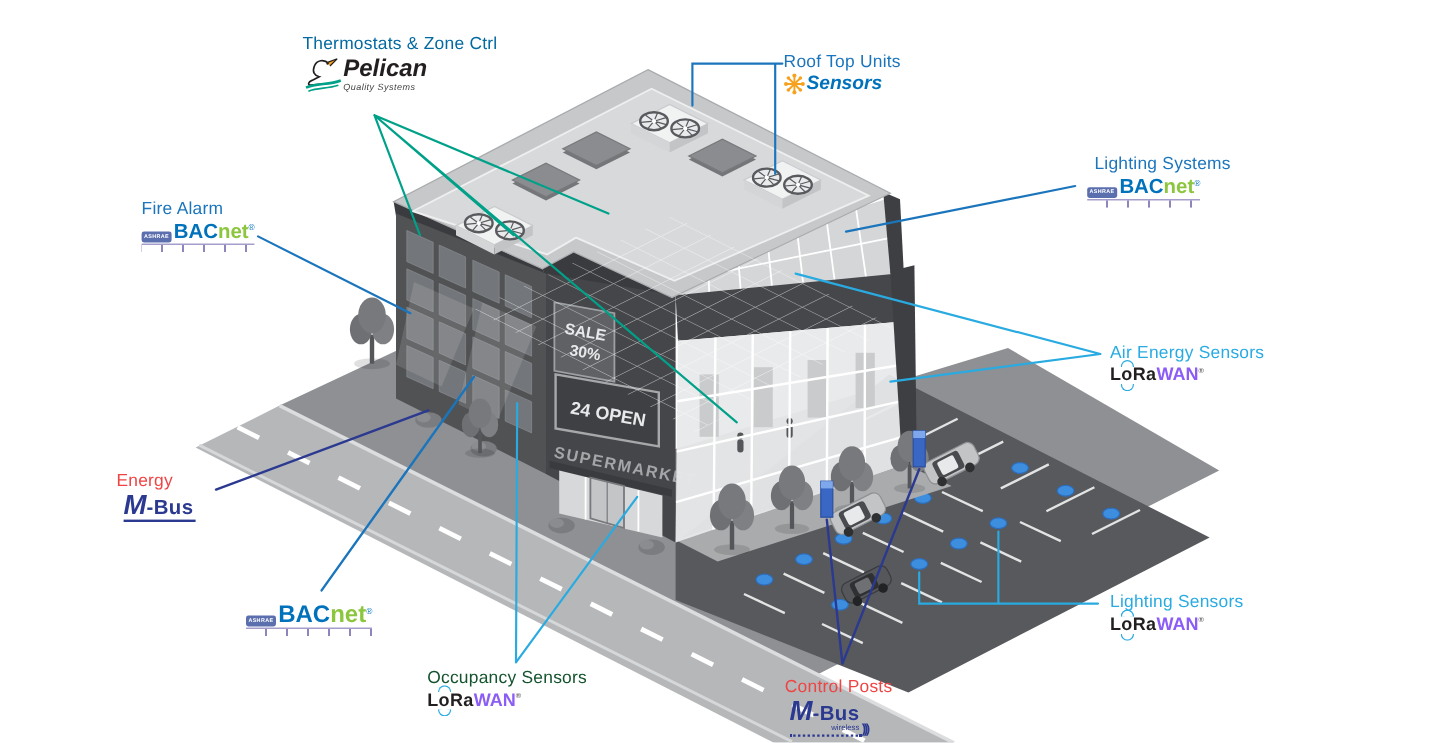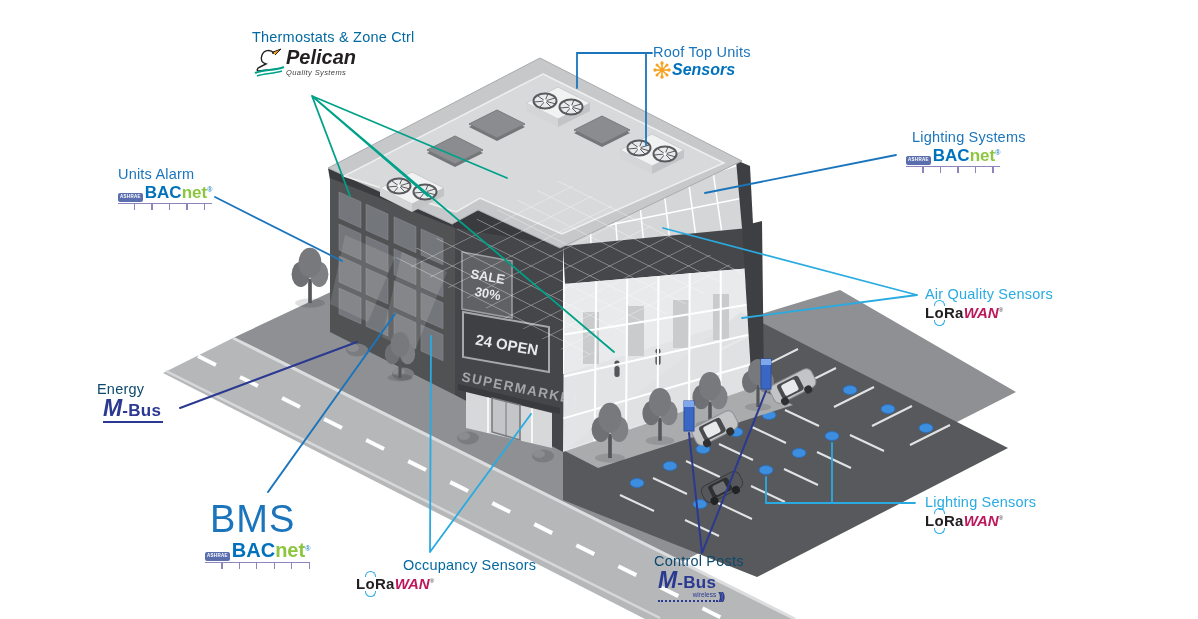--- a/index.html
+++ b/index.html
@@ -4,36 +4,36 @@
 <style>
   html,body{margin:0;padding:0;background:#fff;}
   .stage{position:relative;width:1198px;height:619px;background:#fff;overflow:hidden;
          font-family:"Liberation Sans","DejaVu Sans",sans-serif;}
   .scene{position:absolute;left:0;top:0;}
   .ann{position:absolute;white-space:nowrap;}
   .t{font-size:14.5px;font-weight:400;letter-spacing:.2px;}
   .teal{color:#0369a1;}
   .blue{color:#1B75BC;}
   .cyan{color:#29ABE2;}
-  .navy{color:#0c4a6e;}
-  .gray{color:#0369a1;margin-left:47px;}
+  .navy{color:#ef4444;margin-top:12px;}
+  .gray{color:#14532d;}
   
   .bacnet{display:inline-block;line-height:1;margin-top:2px;}
   .ashrae{display:inline-block;background:#5B6FAE;color:#fff;font-size:4.5px;font-weight:bold;
           border-radius:2px;padding:2px 2px;margin-right:2px;letter-spacing:.3px;}
   .bac{color:#0072BC;font-weight:700;font-size:17px;}
   .net{color:#8CC63E;font-weight:800;font-size:17px;}
   .bacnet.big .bac,.bacnet.big .net{font-size:20px;}
   .reg{font-size:7px;vertical-align:super;color:#0072BC;}
   .busline{height:6px;margin-top:1px;border-top:1.6px solid #8F85BD;
            background:repeating-linear-gradient(90deg,transparent 0 16px,#8F85BD 16px 17.5px);}
   
   .lorawan{display:inline-block;position:relative;line-height:1;margin-top:3px;}
   .lw1{color:#231F20;font-weight:800;font-size:15px;letter-spacing:.3px;margin-top:33px;}
-  .lw2{color:#be185d;font-weight:800;font-style:italic;font-size:15px;}
+  .lw2{color:#8b5cf6;font-weight:800;font-size:15px;}
   .lwreg{font-size:6px;vertical-align:super;color:#414042;}
   .arcT,.arcB{position:absolute;width:9px;height:5px;left:9px;}
   .arcT{top:-5px;border:1.7px solid #29ABE2;border-bottom:none;border-radius:9px 9px 0 0;}
   .arcB{bottom:-5px;border:1.7px solid #29ABE2;border-top:none;border-radius:0 0 9px 9px;}
   
   .mbus{display:inline-block;color:#2B3990;line-height:1;border-bottom:2.4px solid #2B3990;padding:0 2px 1px 0;}
   .mbus .m{font-size:23px;font-weight:900;font-style:italic;}
   .mbus .rest{font-size:17px;font-weight:700;letter-spacing:.3px;}
   .mbus.wifi{border-bottom:2.4px dotted #2B3990;}
   .waves{color:#2B3990;font-size:11px;font-weight:bold;letter-spacing:-2px;vertical-align:-6px;}
@@ -313,53 +313,52 @@
         <circle cx="14" cy="4" r="1.5"></circle>
             <circle cx="4" cy="14" r="1.5"></circle>
             <circle cx="9" cy="9" r="2"></circle>
       </g>
     </svg>
     <span class="modword">Sensors</span>
   </div>
 </div>
 
 <div class="ann" style="left:118px;top:166px">
-  <div class="t blue">Units Alarm</div>
+  <div class="t blue">Fire Alarm</div>
   <div class="bacnet">
     <span class="ashrae">ASHRAE</span><span class="bac">BAC</span><span class="net">net</span><span class="reg">®</span>
     <div class="busline"></div>
   </div>
 </div>
 
 <div class="ann" style="left:912px;top:129px">
   <div class="t blue">Lighting Systems</div>
   <div class="bacnet" style="margin-left:-6px">
     <span class="ashrae">ASHRAE</span><span class="bac">BAC</span><span class="net">net</span><span class="reg">®</span>
     <div class="busline"></div>
   </div>
 </div>
 
 <div class="ann" style="left:925px;top:286px">
-  <div class="t cyan">Air Quality Sensors</div>
+  <div class="t cyan">Air Energy Sensors</div>
   <div class="lorawan">
     <span class="arcT"></span>
     <span class="arcB"></span>
     <span class="lw1">LoRa</span><span class="lw2">WAN</span><span class="lwreg">®</span>
   </div>
 </div>
 
 <div class="ann" style="left:97px;top:381px">
   <div class="t navy">Energy</div>
   <div class="mbus" style="margin-left:6px">
     <span class="m">M</span><span class="rest">-Bus</span>
   </div>
 </div>
 
 <div class="ann" style="left:210px;top:500px">
-  <div class="bms-word">BMS</div>
   <div class="bacnet big" style="margin-left:-5px">
     <span class="ashrae">ASHRAE</span><span class="bac">BAC</span><span class="net">net</span><span class="reg">®</span>
     <div class="busline"></div>
   </div>
 </div>
 
 <div class="ann" style="left:356px;top:557px">
   <div class="t gray">Occupancy Sensors</div>
   <div class="lorawan">
     <span class="arcT"></span>

